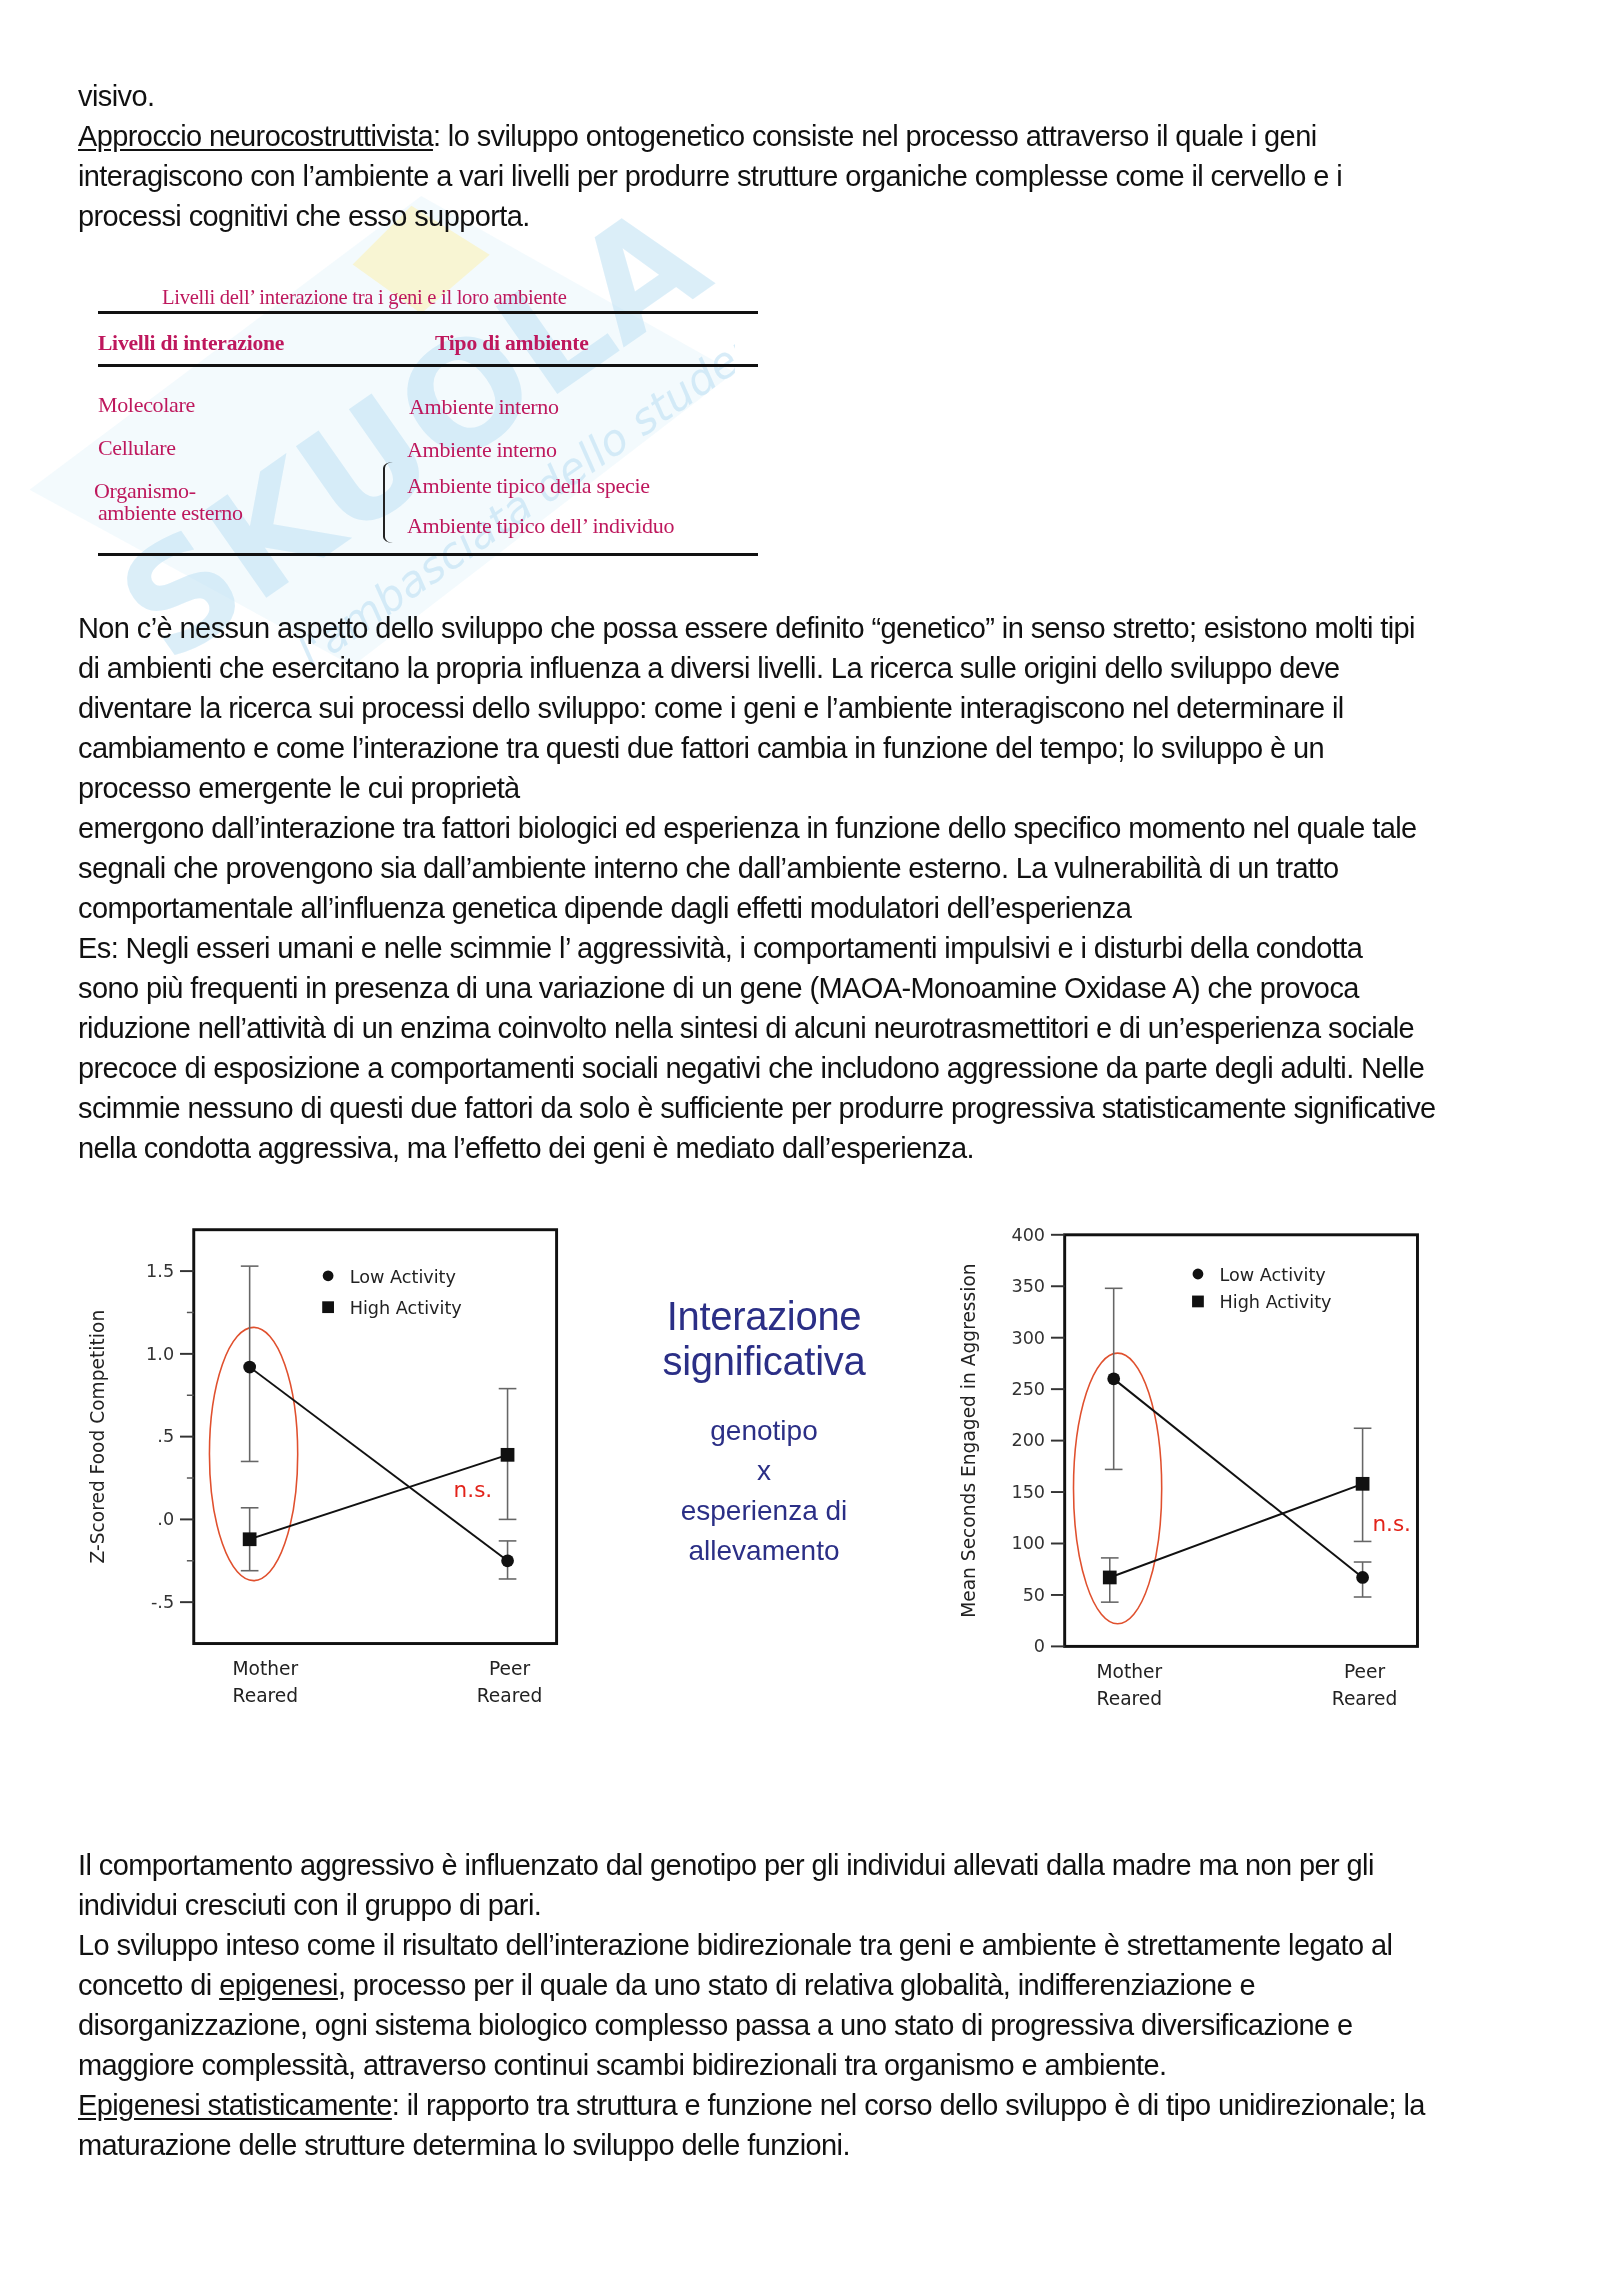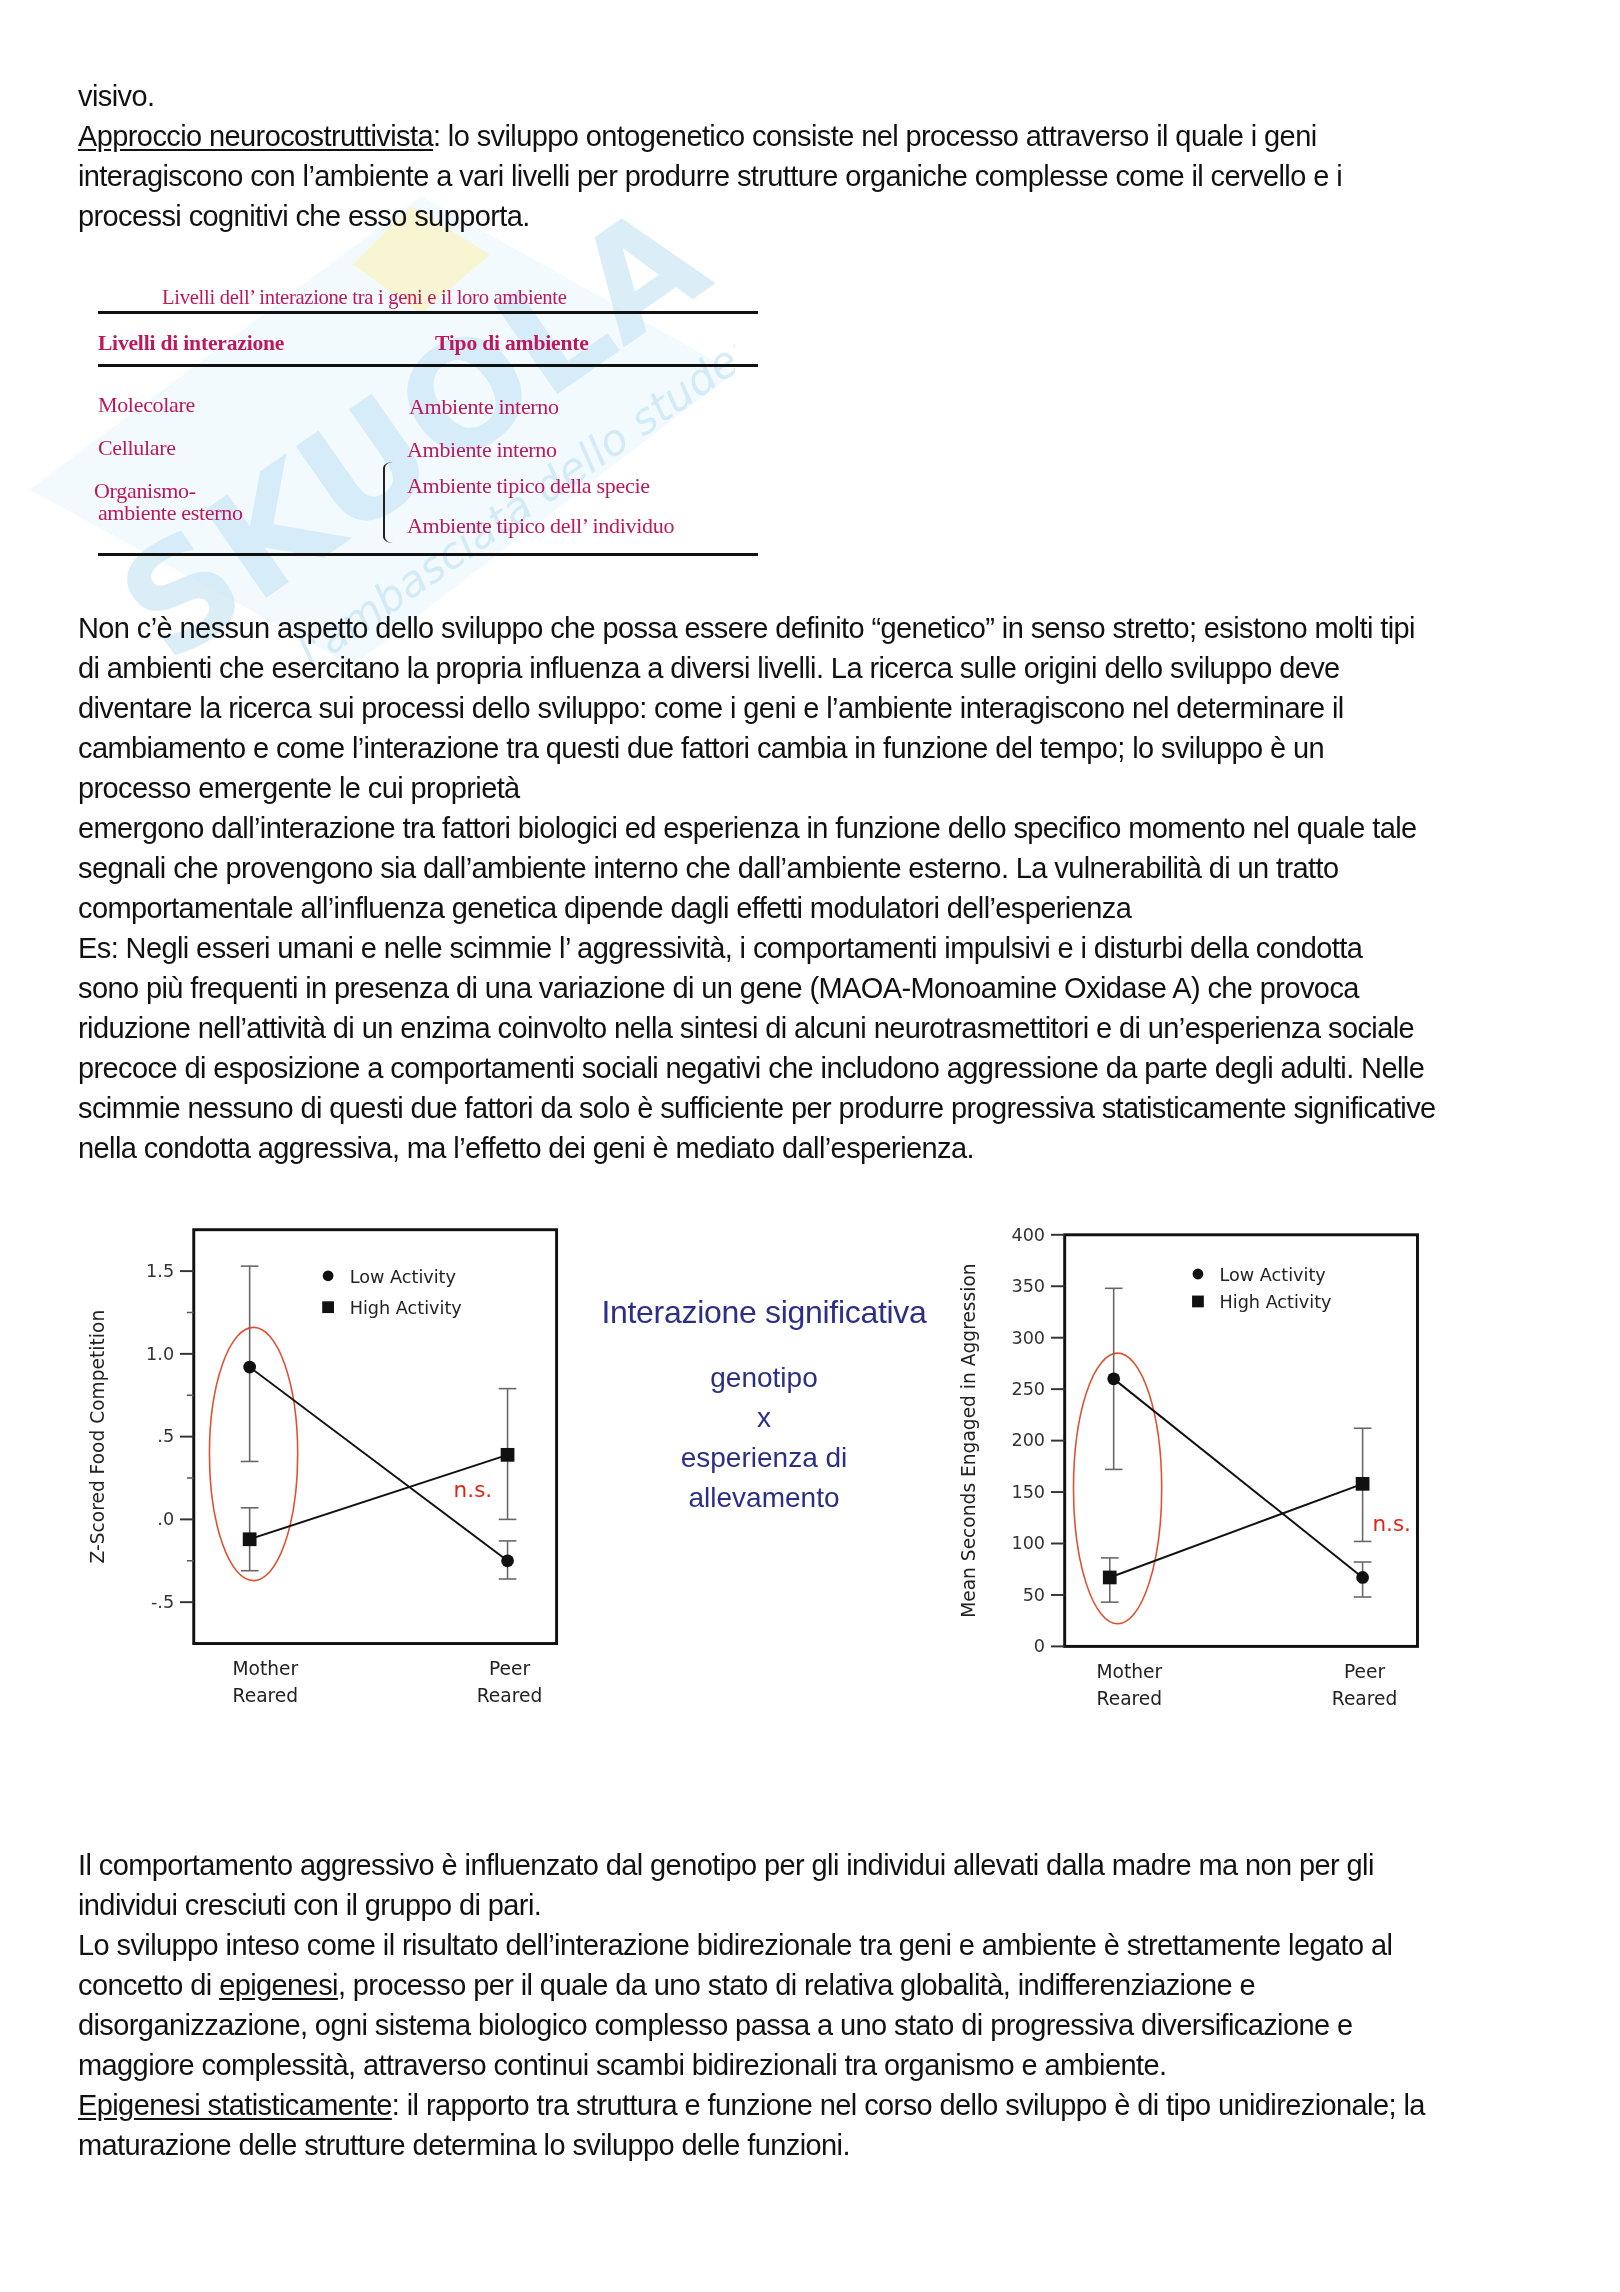--- a/index.html
+++ b/index.html
@@ -16,21 +16,21 @@
   .table-fig .caption { position: absolute; left: 69px; top: 2px; font-size: 20.6px; letter-spacing: -0.3px; }
   .table-fig .rule { position: absolute; left: 4.9px; width: 660px; height: 2.9px; background: #111; }
   .table-fig .hdr { position: absolute; top: 47px; font-size: 21.6px; font-weight: bold; letter-spacing: -0.2px; }
   .table-fig .cell { position: absolute; font-size: 22px; letter-spacing: -0.3px; line-height: 21.6px; }
   .table-fig .brace { position: absolute; left: 290px; top: 178px; width: 11.8px; height: 81px;
                       border-left: 2px solid #222; border-top-left-radius: 9.8px 5.9px; border-bottom-left-radius: 9.8px 5.9px; }
   .chart { position: absolute; z-index: 1; }
   .chart svg text { font-family: "DejaVu Sans", sans-serif; }
   .mid-note { position: absolute; left: 578px; top: 1294px; width: 372px; text-align: center;
               color: #2b2f86; font-family: "Liberation Sans", sans-serif; z-index: 1; }
-  .mid-note .title { font-size: 32px; letter-spacing: -0.3px; }
+  .mid-note .title { font-size: 40px; letter-spacing: -0.3px; }
   .mid-note .sub { font-size: 28px; line-height: 40px; margin-top: 27.4px; }
 </style>
 </head>
 <body>
 
 <div class="page">
 
   <svg class="watermark" viewBox="0 0 720 480">
     <polygon points="400,0 720,180 330,480 0,300" fill="#eaf5fc" opacity="0.55"></polygon>
     <polygon points="390,10 470,60 400,120 330,70" fill="#fbf1b8" opacity="0.6"></polygon>

